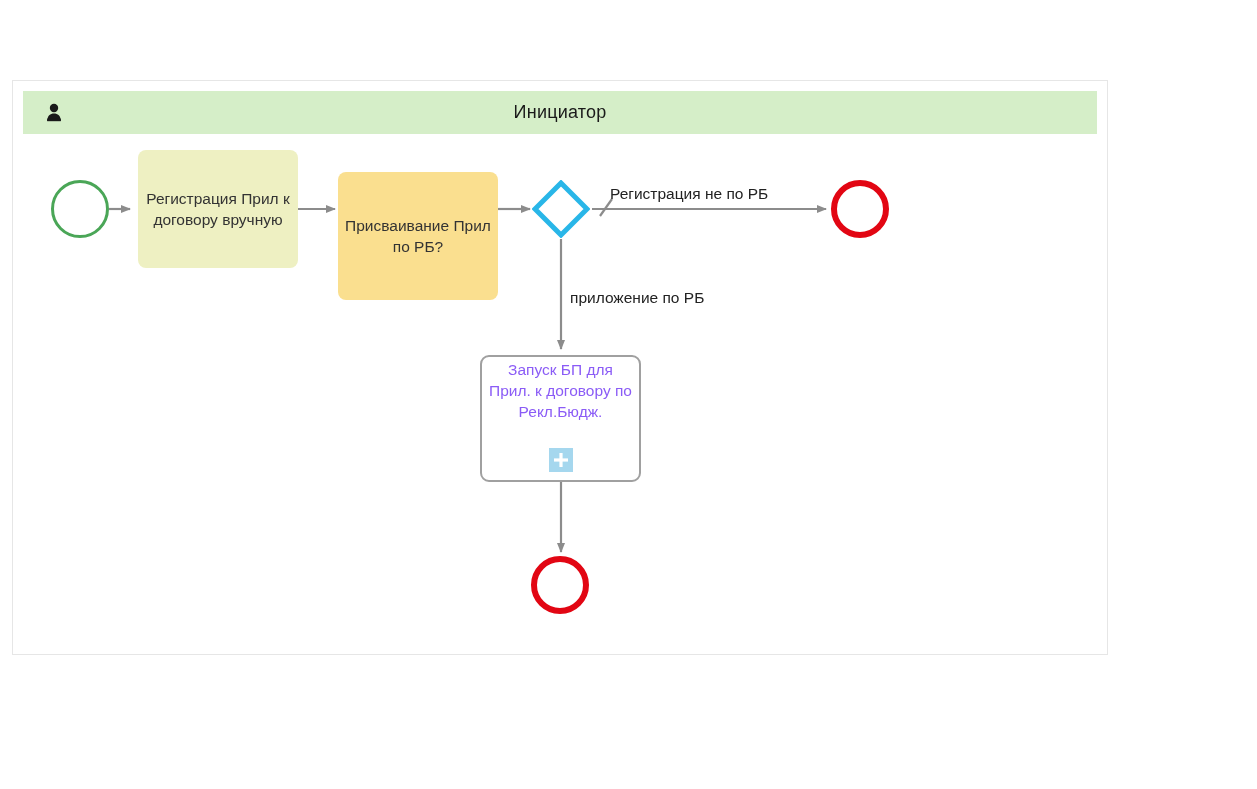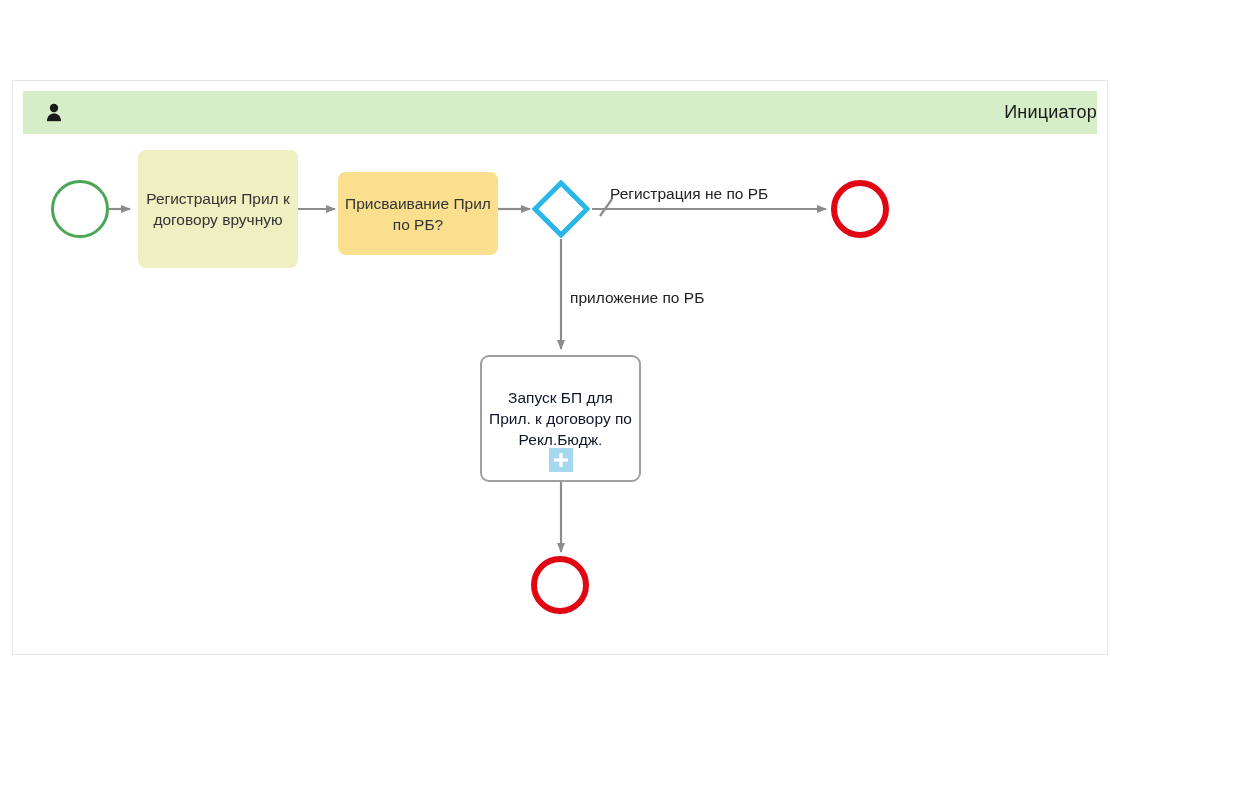--- a/index.html
+++ b/index.html
@@ -45,21 +45,21 @@
     background: #d5eec8;
     box-sizing: border-box;
   }
   .pool-title {
     position: absolute;
     left: 0;
     top: 0;
     width: 100%;
     height: 43px;
     line-height: 43px;
-    text-align: right;
+    text-align: center;
     font-size: 18px;
     color: #1a1a1a;
     letter-spacing: .2px;
   }
   .pool-actor-icon {
     position: absolute;
     left: 21px;
     top: 11px;
     width: 20px;
     height: 20px;
@@ -106,26 +106,25 @@
   .task-user-2 {
     background: #fadf8f;
   }
 
   
   .subprocess {
     background: #ffffff;
     border: 2px solid #a0a0a0;
     border-radius: 9px;
     display: flex;
-    align-items: center;
     justify-content: center;
     text-align: center;
     font-size: 15.5px;
     line-height: 21px;
-    color: #0f172a;
+    color: #8b5cf6;
     padding: 2px 6px;
   }
   .subprocess-marker {
     position: absolute;
     width: 24px;
     height: 24px;
     background: #a5d7ee;
     display: flex;
     align-items: center;
     justify-content: center;
@@ -213,21 +212,21 @@
   <div class="flow-label" style="left:610px; top:185px;">Регистрация не по РБ</div>
 
   <div class="flow-label" style="left:570px; top:289px;">приложение по РБ</div>
 
   <div class="node event event-start" style="left:51px; top:180px;"></div>
 
   <div class="node task task-user-1" style="left:138px; top:150px; width:160px; height:118px;">
     <span>Регистрация Прил к договору вручную</span>
   </div>
 
-  <div class="node task task-user-2" style="left:338px; top:172px; width:160px; height:83px;">
+  <div class="node task task-user-2" style="left:338px; top:172px; width:160px; height:128px;">
     <span>Присваивание Прил по РБ?</span>
   </div>
 
   <div class="node gateway" style="left:532px; top:180px;">
     <svg width="58" height="58" viewBox="0 0 58 58" aria-hidden="true">
       <polygon points="29,3 55,29 29,55 3,29" fill="#ffffff" stroke="#29b6e8" stroke-width="5" stroke-linejoin="miter"></polygon>
     </svg>
   </div>
 
   <div class="node event event-end" style="left:831px; top:180px;"></div>

